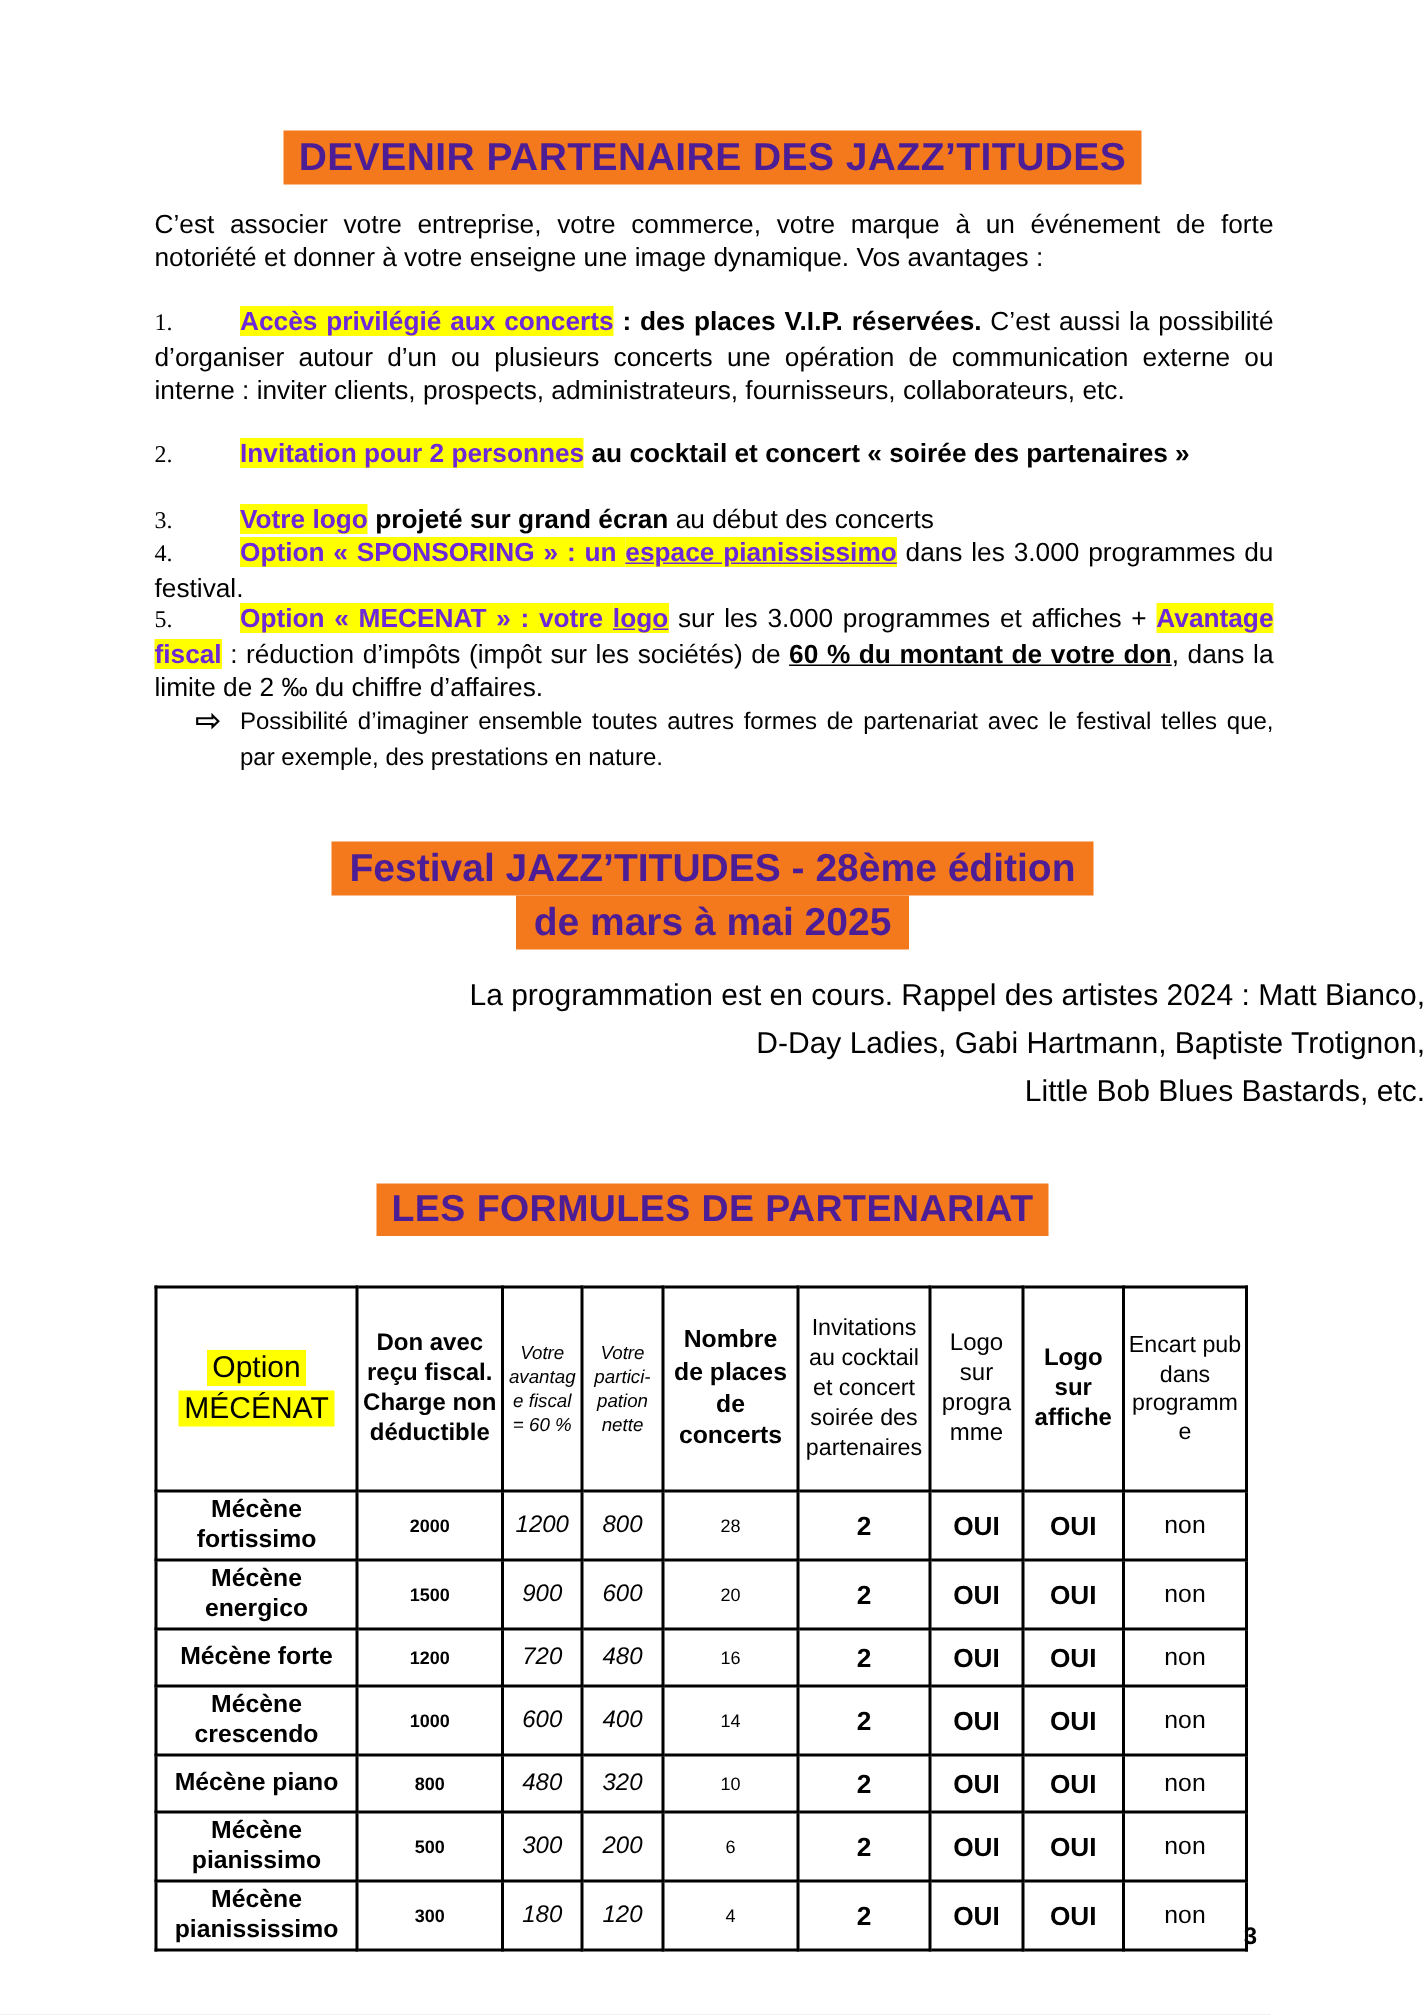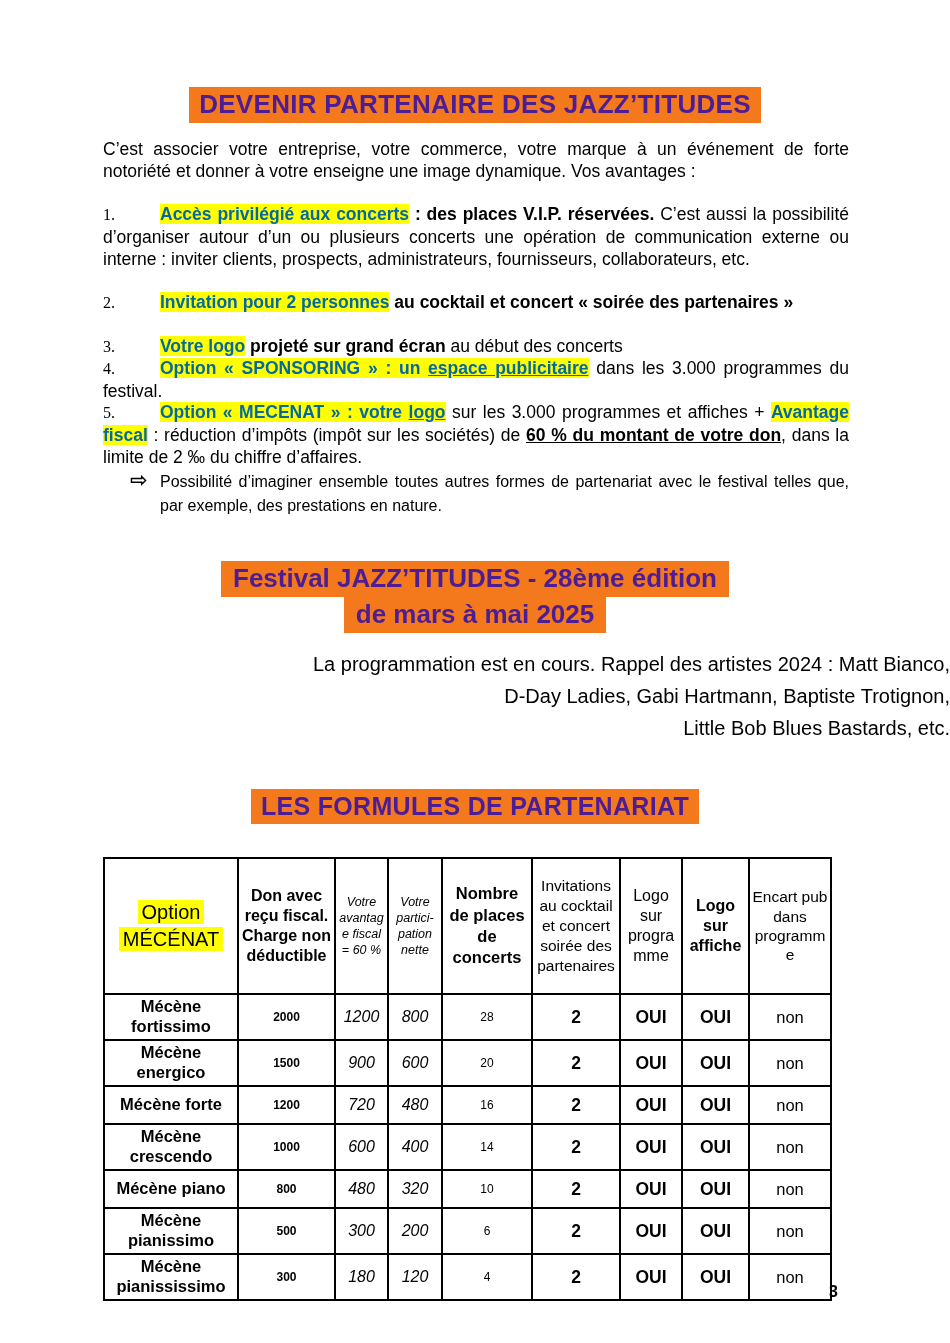--- a/index.html
+++ b/index.html
@@ -21,21 +21,21 @@
   .h3wrap{left:0;right:0;top:789px;text-align:center;}
   .h3wrap .obox{font-size:25px;letter-spacing:.3px;}
   
   .bodytxt{font-size:17.5px;line-height:22px;text-align:justify;}
   .intro{left:103px;width:746px;top:138px;}
   .li{left:103px;width:746px;}
   .num{
     display:inline-block;width:57px;font-family:"Liberation Serif",serif;
     font-size:16px;vertical-align:baseline;
   }
-  .yhl{background:#FFFF00;color:#0369a1;font-weight:bold;}
+  .yhl{background:#FFFF00;color:#6d28d9;font-weight:bold;}
   .yhl.u{text-decoration:underline;}
   .b{font-weight:bold;}
   .bu{font-weight:bold;text-decoration:underline;}
   
   .note{left:103px;width:746px;top:470px;font-size:16px;line-height:24px;text-align:justify;padding-left:57px;box-sizing:border-box;}
   .arrow{
     position:absolute;left:27px;top:-2px;font-size:21px;
     font-family:"DejaVu Sans",sans-serif;font-weight:bold;
   }
   
@@ -89,21 +89,21 @@
 
   <div class="abs bodytxt li" style="top:291px;">
     <span class="num">2.</span><span class="yhl">Invitation pour 2 personnes</span><span class="b"> au cocktail et concert « soirée des partenaires »</span>
   </div>
 
   <div class="abs bodytxt li" style="top:335px;">
     <span class="num">3.</span><span class="yhl">Votre logo</span><span class="b"> projeté sur grand écran</span><span> au début des concerts</span>
   </div>
 
   <div class="abs bodytxt li" style="top:357px;">
-    <span class="num">4.</span><span class="yhl">Option « SPONSORING » : un </span><span class="yhl u">espace publicitaire</span><span> dans les 3.000 programmes du festival.</span>
+    <span class="num">4.</span><span class="yhl">Option « SPONSORING » : un </span><span class="yhl u">espace pianississimo</span><span> dans les 3.000 programmes du festival.</span>
   </div>
 
   <div class="abs bodytxt li" style="top:401px;">
     <span class="num">5.</span><span class="yhl">Option « MECENAT » : votre </span><span class="yhl u">logo</span><span> sur les 3.000 programmes et affiches + </span><span class="yhl">Avantage fiscal</span><span> : réduction d’impôts (impôt sur les sociétés) de </span><span class="bu">60 % du montant de votre don</span><span>, dans la limite de 2 ‰ du chiffre d’affaires.</span>
   </div>
 
   <div class="abs note">
     <span class="arrow">⇨</span><span>Possibilité d’imaginer ensemble toutes autres formes de partenariat avec le festival telles que, par exemple, des prestations en nature.</span>
   </div>
 

